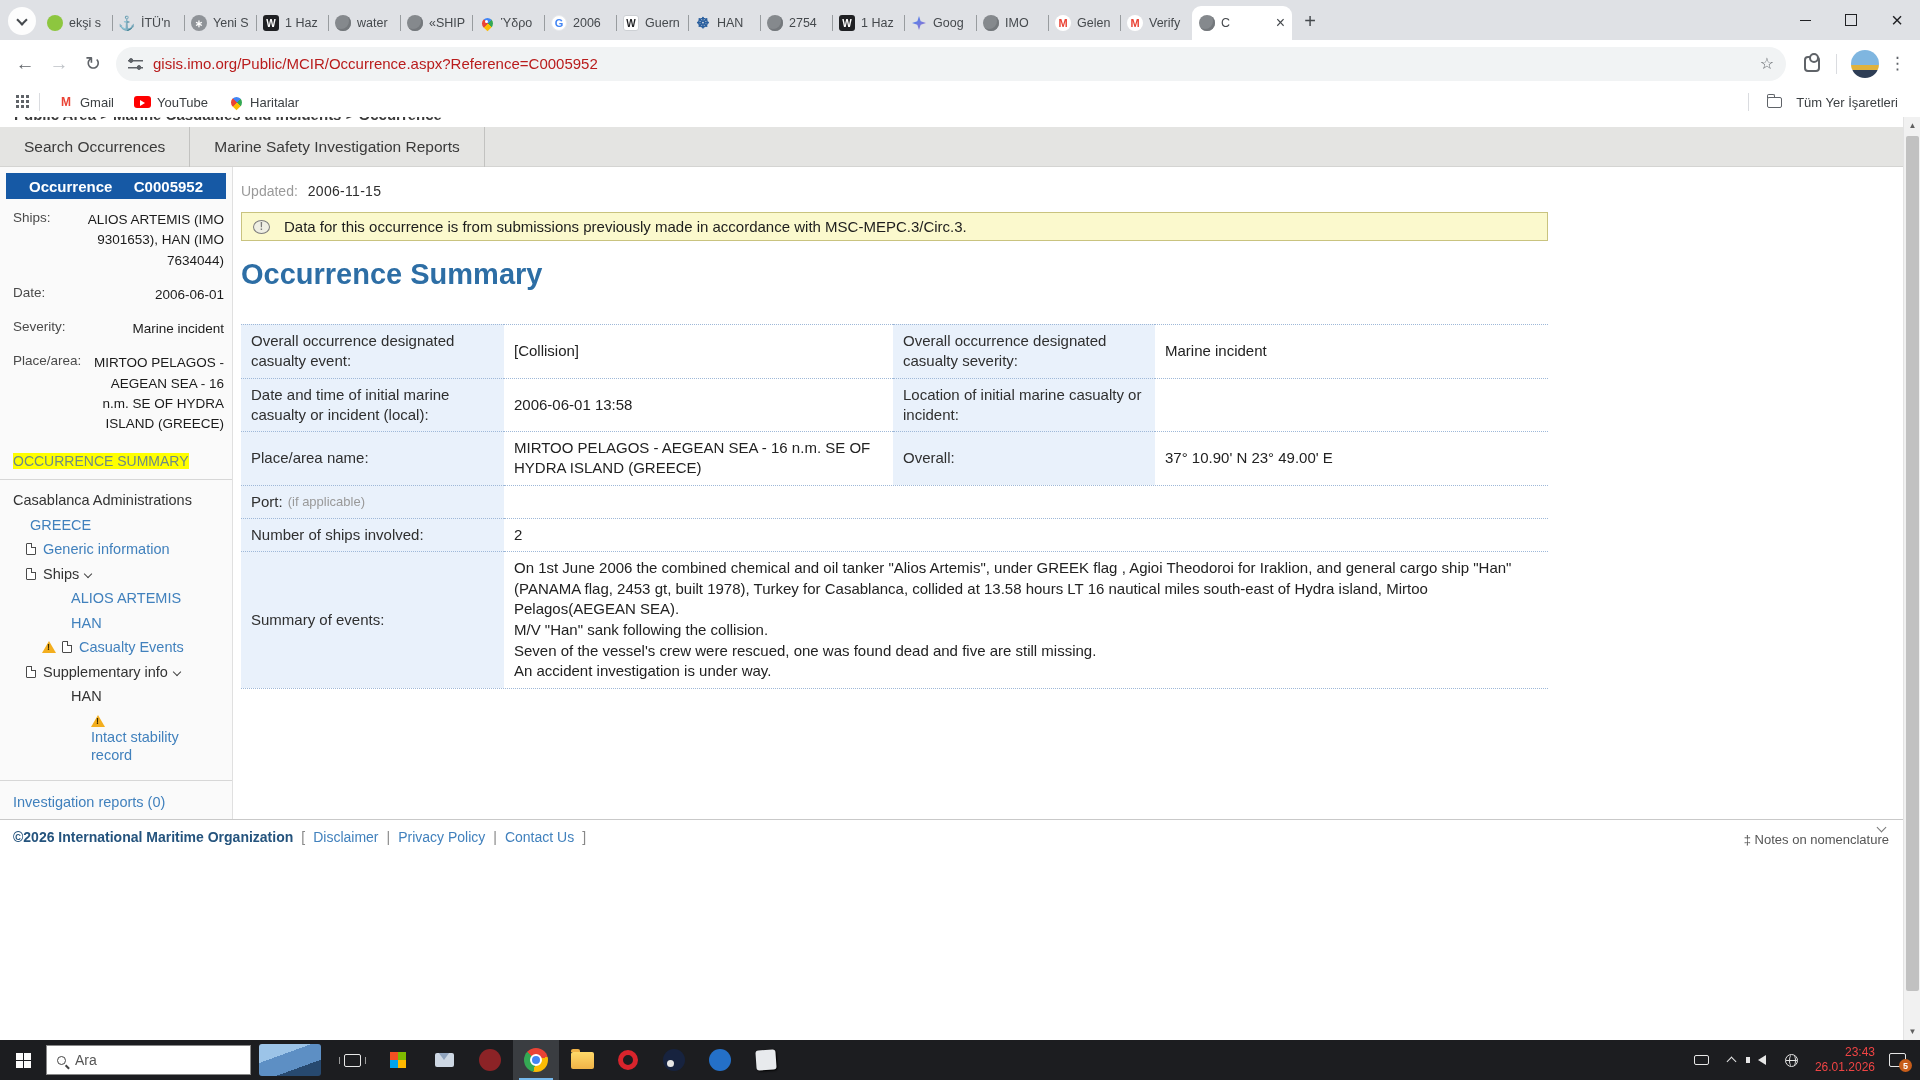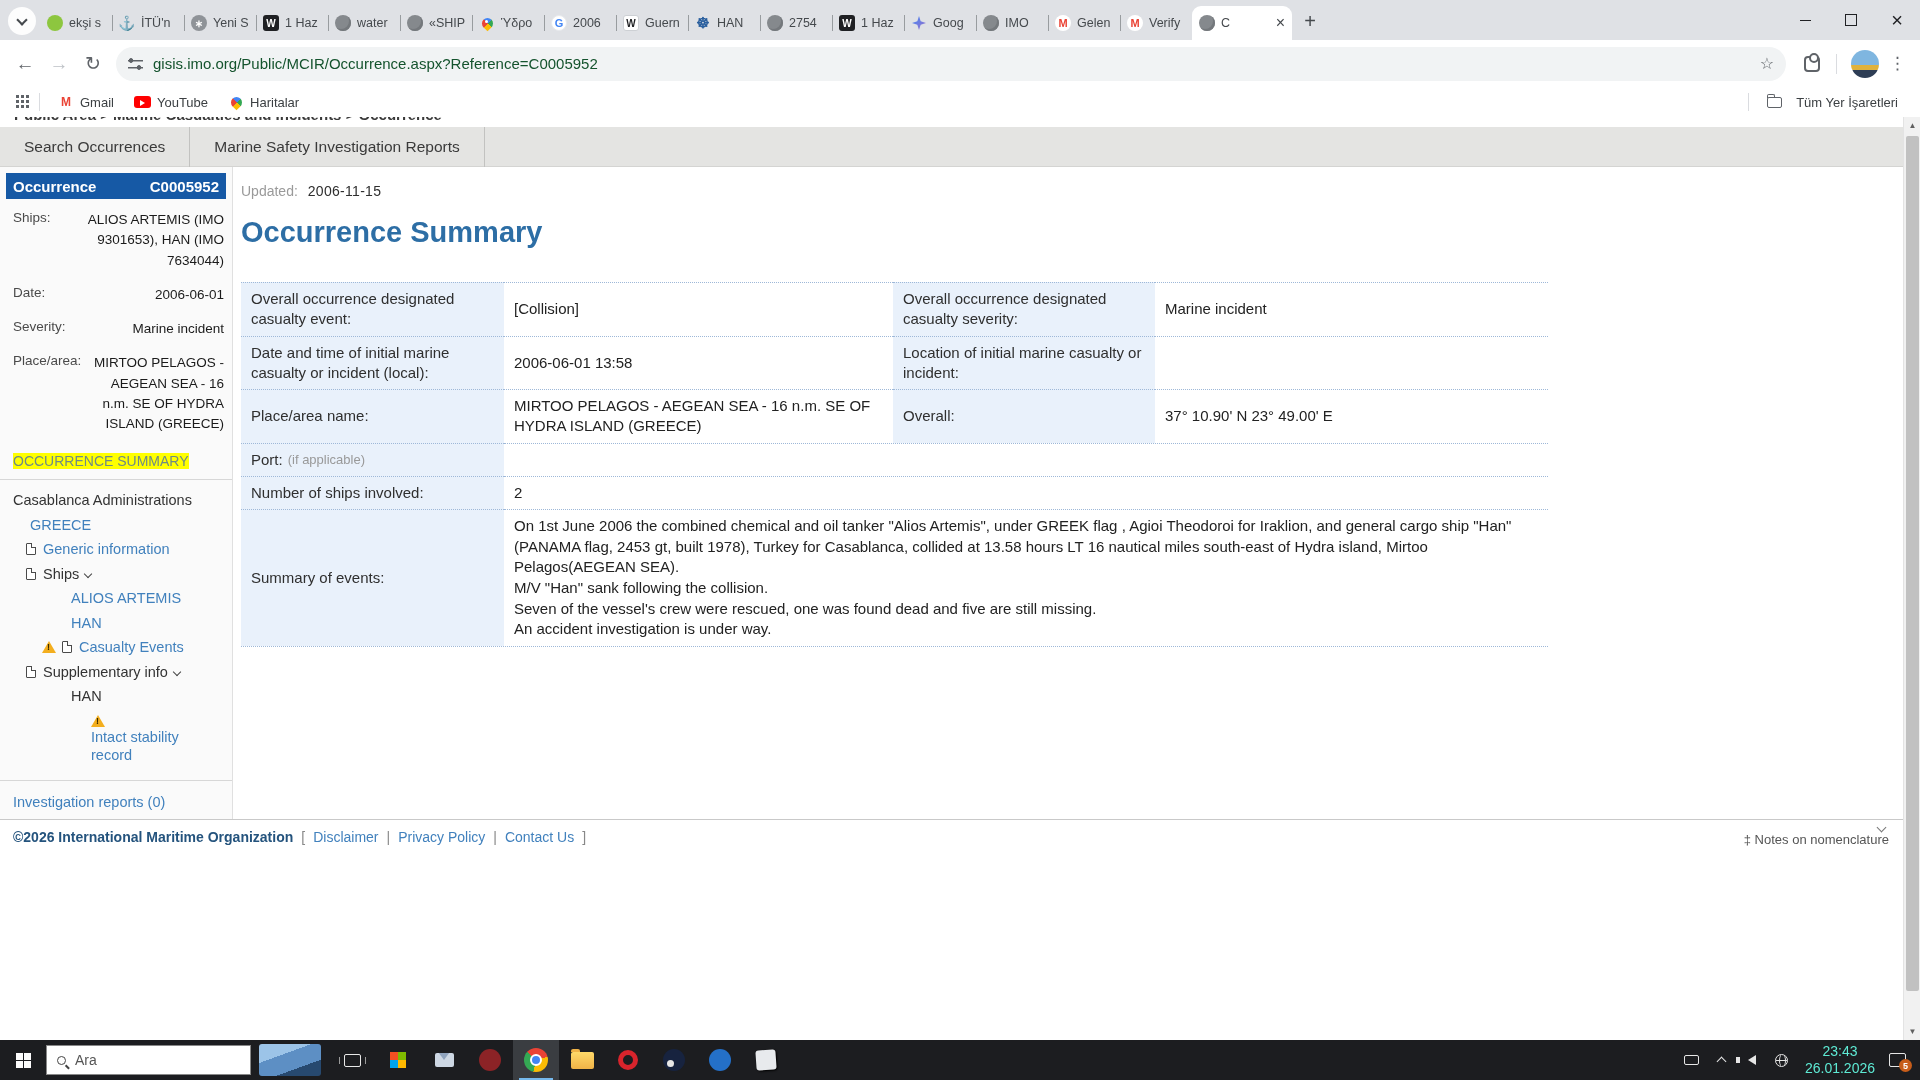--- a/index.html
+++ b/index.html
@@ -45,21 +45,21 @@
   .toolbar{position:absolute;top:40px;left:0;width:1920px;height:47px;background:#fff;display:flex;align-items:center;padding:0 8px}
   .navbtn{width:34px;height:34px;display:flex;align-items:center;justify-content:center;font-size:19px;color:#5f6368}
   .navbtn.disabled{color:#bdc1c6}
   .nb-back::before{content:"←"}.nb-fwd::before{content:"→"}.nb-reload::before{content:"↻"}
   .omnibox{flex:1 1 auto;height:34px;background:#f1f3f4;border-radius:17px;display:flex;align-items:center;padding:0 12px;margin:0 6px}
   .tune{width:15px;height:12px;margin-right:10px;background:
     radial-gradient(circle at 3px 2.5px,#5f6368 2px,transparent 2.6px),
     radial-gradient(circle at 11px 9.5px,#5f6368 2px,transparent 2.6px),
     linear-gradient(#5f6368,#5f6368) 0 2px/15px 1.5px no-repeat,
     linear-gradient(#5f6368,#5f6368) 0 9px/15px 1.5px no-repeat}
-  .urltext{font-size:15px;color:#14532d}
+  .urltext{font-size:15px;color:#b91c1c}
   .star{margin-left:auto;font-size:16px;color:#5f6368}.star::before{content:"☆"}
   .puzzle{width:16px;height:16px;border:2px solid #5f6368;border-radius:4px;margin:0 12px;position:relative}
   .puzzle::after{content:"";position:absolute;top:-5px;left:3px;width:6px;height:6px;border-radius:50%;background:#fff;border:2px solid #5f6368}
   .tdiv{width:1px;height:20px;background:#dadce0;margin:0 4px}
   .avatar{width:28px;height:28px;border-radius:50%;margin:0 10px;background:linear-gradient(#7fb6e0 52%,#e0b23c 52% 72%,#2e3d55 72%)}
   .menu3{font-size:17px;color:#5f6368;margin-right:6px}.menu3::before{content:"⋮"}
 
   
   .bookmarks{position:absolute;top:87px;left:0;width:1920px;height:30px;background:#fff;display:flex;align-items:center;padding:0 12px;font-size:13px;color:#3c4043}
   .apps-grid{width:3px;height:3px;background:#5f6368;color:#5f6368;box-shadow:5px 0,10px 0,0 5px,5px 5px,10px 5px,0 10px,5px 10px,10px 10px;margin:-6px 12px 6px 4px}
@@ -75,21 +75,21 @@
 
   
   .viewport{position:absolute;top:117px;left:0;width:1920px;height:923px;background:#fff;overflow:hidden}
   .crumbclip{height:10px;overflow:hidden}
   .crumb{font-size:15px;color:#3a3a3a;padding-left:14px;margin-top:-11px;font-weight:bold}
   .subnav{height:40px;background:#e4e4e2;border-bottom:1px solid #d4d4d2;display:flex;align-items:center;font-size:15.5px;color:#3a3a3a}
   .subnav .sn{padding:0 24px;height:40px;display:flex;align-items:center}
   .sndiv{width:1px;height:40px;background:#c2c2c0}
 
   .sidebar{position:absolute;left:0;top:50px;width:233px;height:653px;background:#fafafa;border-right:1px solid #e0e0e0;font-size:14.5px}
-  .sbhead{margin:6px 6px 4px 6px;height:26px;background:#1659a5;color:#fff;font-weight:bold;font-size:15px;display:flex;align-items:center;justify-content:space-between;padding:0 7px}
+  .sbhead{margin:6px 6px 4px 6px;height:26px;background:#1659a5;color:#fff;font-weight:bold;font-size:15px;display:flex;align-items:center;justify-content:space-between;padding:0 23px}
   .sbrow{display:flex;justify-content:space-between;padding:7px 8px 7px 13px;font-size:13.5px}
   .sbrow .lab{color:#4a4a4a;flex:0 0 auto}
   .sbrow .val{color:#1b1b1b;font-weight:normal;text-align:right;margin-left:8px;line-height:1.5}
   .hl-yellow{display:inline-block;background:#ffff00;color:#6f8b84;margin:12px 0 0 13px;font-size:14px}
   .sbdivider{border-top:1px solid #d7d7d7;margin:10px 0 8px 0}
   .tree{line-height:1.0}
   .titem{padding:5px 4px}
   .link{color:#4181bd}
   .plain{color:#333}
   .ind1{padding-left:30px}.ind2{padding-left:26px}.ind3{padding-left:71px}.ind4{padding-left:91px}
@@ -163,21 +163,21 @@
   .lightico{width:20px;height:20px;border-radius:3px;background:#e8eaed;transform:rotate(-4deg);box-shadow:1px 1px 2px #000}
   .tray{margin-left:auto;display:flex;align-items:center;height:40px}
   .tr-ico{width:30px;height:40px;display:flex;align-items:center;justify-content:center;color:#e6e6e6}
   .kbico{width:15px;height:10px;border:1.4px solid #e6e6e6;border-radius:2px}
   .chevup{width:7px;height:7px;border-left:1.7px solid #e6e6e6;border-top:1.7px solid #e6e6e6;transform:rotate(45deg);margin-top:3px}
   .spk{width:0;height:0;border-top:5px solid transparent;border-bottom:5px solid transparent;border-right:8px solid #e6e6e6;position:relative}
   .spk::after{content:"";position:absolute;left:-12px;top:-3px;width:4px;height:6px;background:#e6e6e6}
   .netico{width:13px;height:13px;border:1.5px solid #e6e6e6;border-radius:50%;position:relative;overflow:hidden}
   .netico::before{content:"";position:absolute;left:0;top:5px;width:13px;height:1.4px;background:#e6e6e6}
   .netico::after{content:"";position:absolute;left:3px;top:-1px;width:5px;height:13px;border-left:1.4px solid #e6e6e6;border-right:1.4px solid #e6e6e6;border-radius:50%}
-  .clock{font-size:14px;line-height:1.25;text-align:center;padding:0 8px;color:#5eead4}
+  .clock{font-size:12px;line-height:1.25;text-align:right;padding:0 8px;color:#ef4444}
   .notifico{width:17px;height:14px;border:1.5px solid #e6e6e6;border-radius:2px;position:relative;margin:0 14px 0 6px}
   .badge{position:absolute;right:-7px;bottom:-6px;min-width:13px;height:13px;border-radius:50%;background:#c75d1a;color:#fff;font-size:9px;display:flex;align-items:center;justify-content:center;font-weight:bold}
 </style>
 </head>
 <body>
 
 <div class="titlebar">
   <div class="tabsearch">
       <span class="chev-d"></span>
     </div>
@@ -354,20 +354,24 @@
     <div class="titem link" style="padding-left:13px">Investigation reports (0)</div>
     <div class="titem link" style="padding-left:33px">Analyses (0)</div>
   </div>
 
   <div class="main">
     <div class="updated">
       <span class="ul">Updated:</span>
       <span class="uv">2006-11-15</span>
     </div>
 
+    <div class="notice">
+      <span class="info-ico"></span>
+      <span>Data for this occurrence is from submissions previously made in accordance with MSC-MEPC.3/Circ.3.</span>
+    </div>
 
     <div class="h1">Occurrence Summary</div>
 
     <div class="otable">
 
       <div class="cell cl">Overall occurrence designated casualty event:</div>
       <div class="cell cv">[Collision]</div>
       <div class="cell cl">Overall occurrence designated casualty severity:</div>
       <div class="cell cv">Marine incident</div>
 

